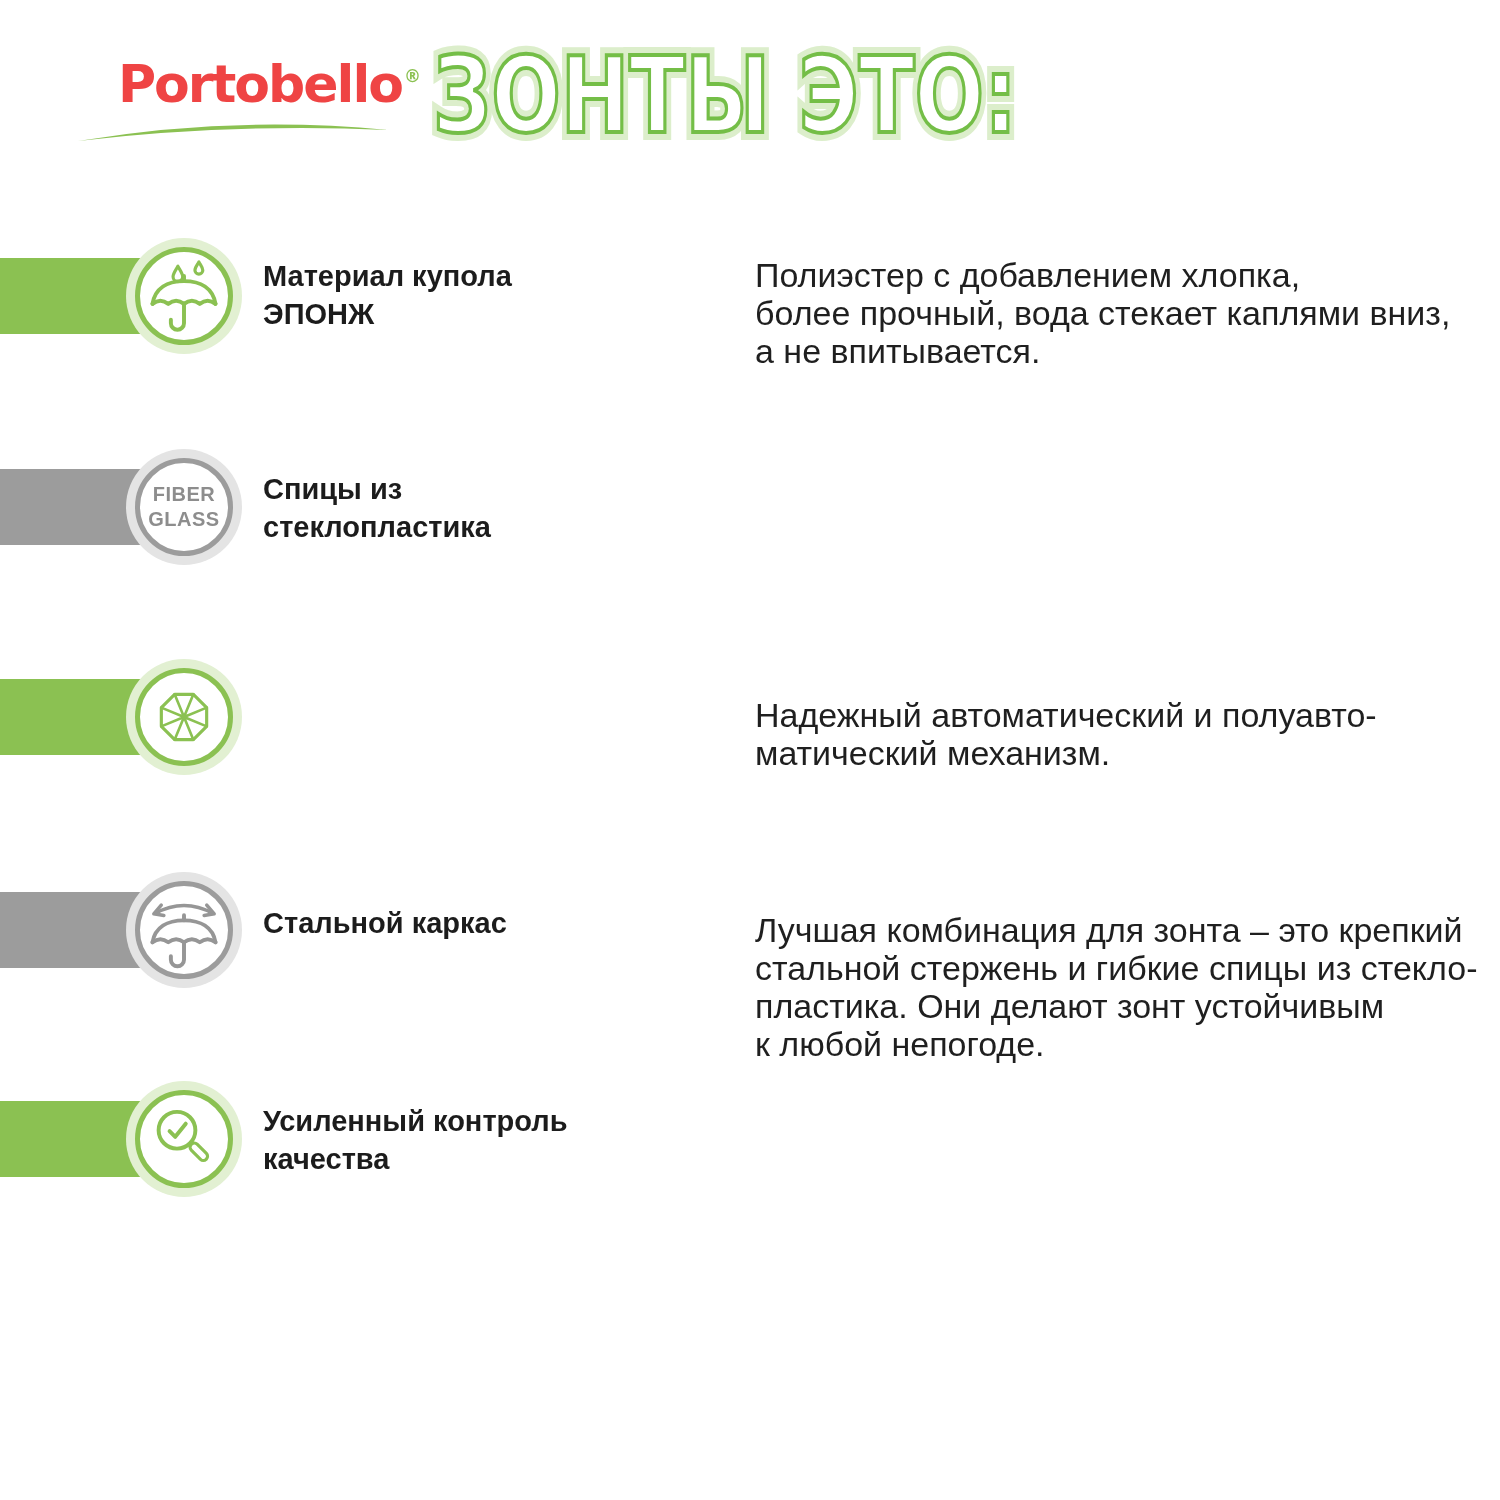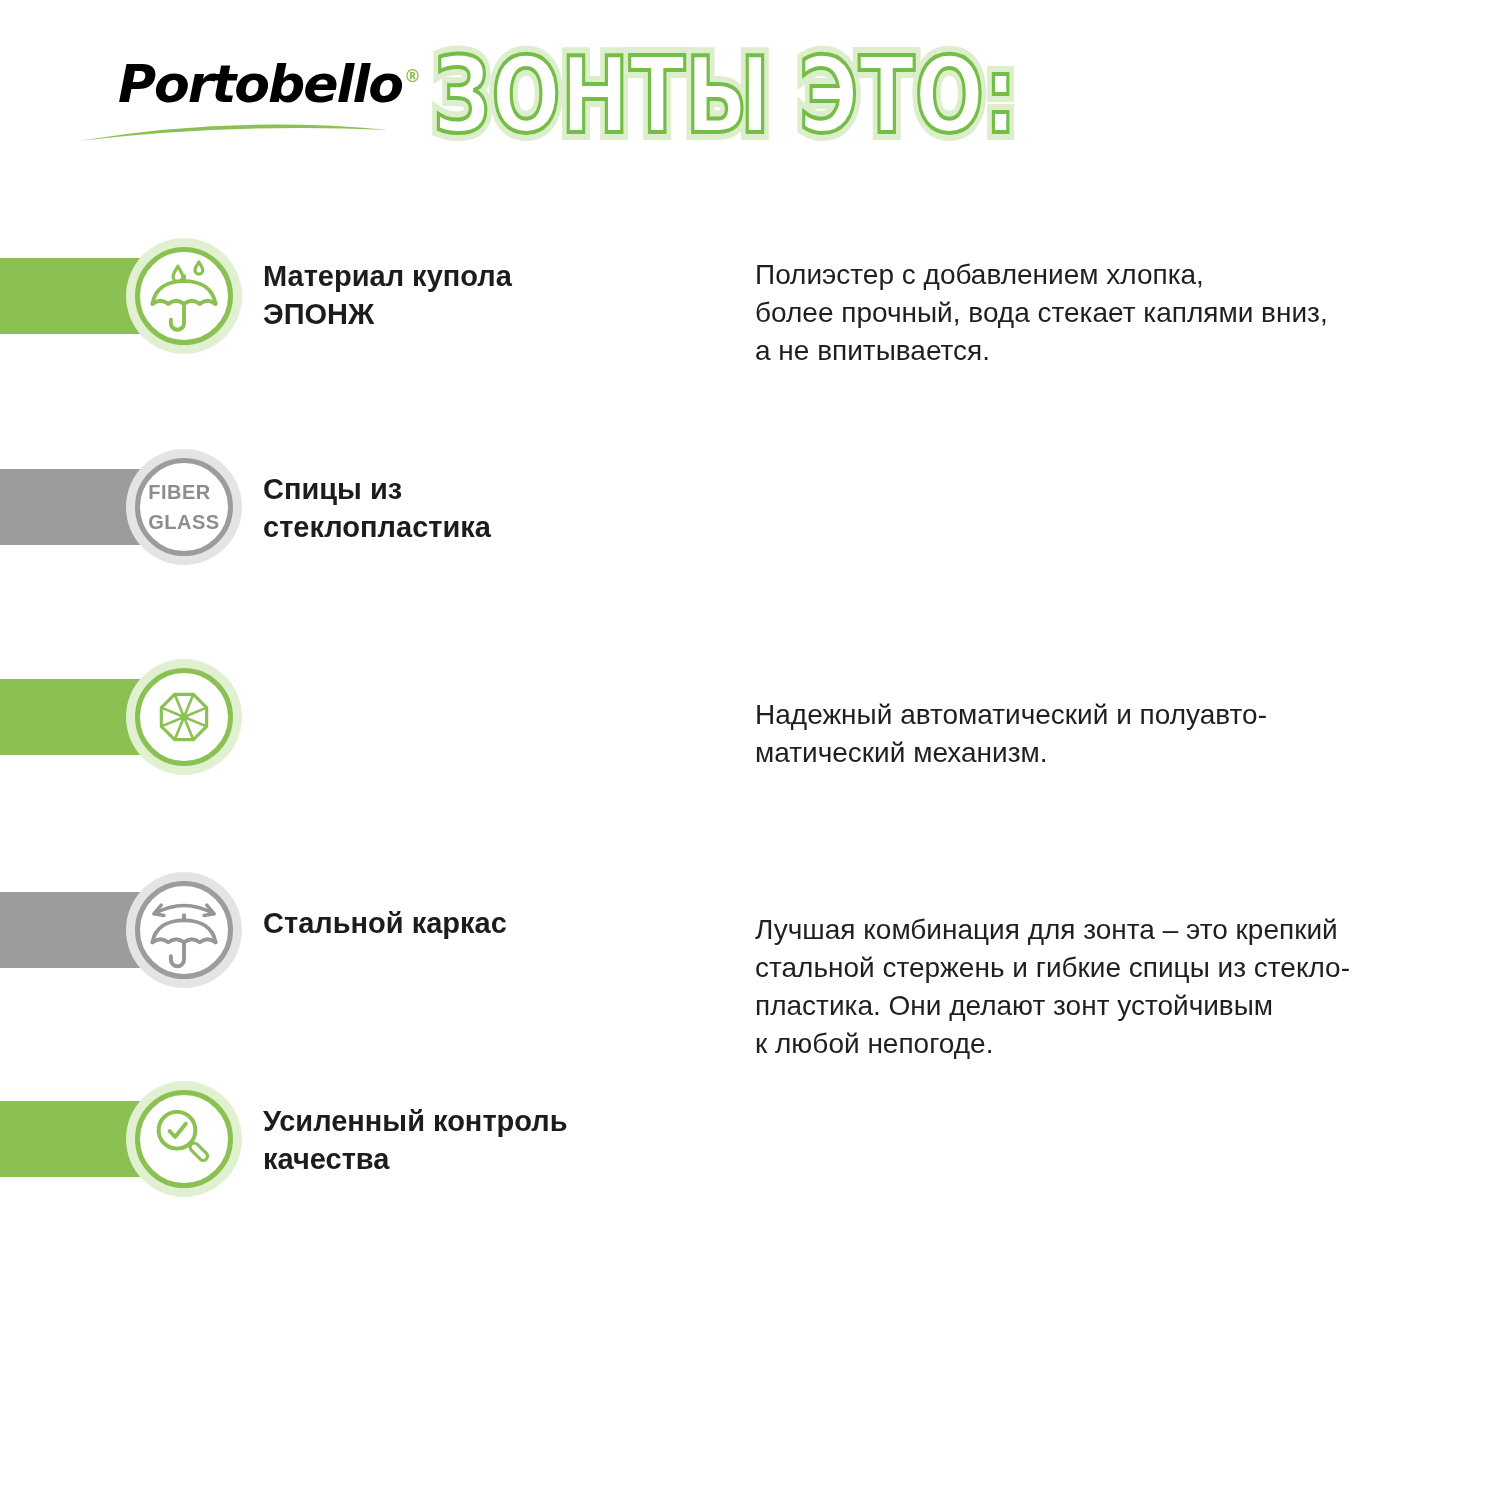--- a/index.html
+++ b/index.html
@@ -1,22 +1,22 @@
 <!DOCTYPE html>
 <html><head>
 <meta charset="utf-8">
 <style>
   html,body{margin:0;padding:0;background:#ffffff;}
   .page{position:relative;width:1500px;height:1500px;background:#ffffff;overflow:hidden;
         font-family:"Liberation Sans", sans-serif;}
 
   
   .logo{position:absolute;left:118px;top:58px;width:320px;height:110px;}
-  .logo-text{font-family:"DejaVu Sans", sans-serif;font-style:italic;font-weight:bold;
-             font-size:52px;letter-spacing:-2px;color:#000000;line-height:1;}
+  .logo-text{font-family:"DejaVu Sans", sans-serif;font-weight:bold;
+             font-size:52px;letter-spacing:-2px;color:#ef4444;line-height:1;}
   .logo-reg{font-family:"DejaVu Sans", sans-serif;font-weight:bold;font-style:normal;
             font-size:17px;color:#8BC152;vertical-align:super;position:relative;top:-14px;left:2px;}
   .logo-swoosh{position:absolute;left:-42px;top:62px;}
 
   .title-wrap{position:absolute;left:433px;top:44px;width:760px;height:130px;}
   .title-layer{position:absolute;left:0;top:0;white-space:nowrap;
                font-family:"DejaVu Sans", sans-serif;font-weight:bold;font-size:105px;line-height:1.0;
                transform:scaleX(0.78);transform-origin:left top;}
   .title-back{color:#DCEECB;-webkit-text-stroke:16px #DCEECB;text-stroke:16px #DCEECB;}
   .title-front{color:#ffffff;-webkit-text-stroke:4px #74BE47;text-stroke:4px #74BE47;}
@@ -29,26 +29,26 @@
 
   .halo{position:absolute;left:126px;top:-20px;width:116px;height:116px;border-radius:50%;}
   .row.green .halo{background:#E2F0D2;}
   .row.gray  .halo{background:#E4E4E4;}
 
   .ring{position:absolute;left:135px;top:-11px;width:88px;height:88px;border-radius:50%;
         background:#ffffff;display:flex;align-items:center;justify-content:center;}
   .row.green .ring{border:5px solid #8BC152;}
   .row.gray  .ring{border:5px solid #9C9C9C;}
 
-  .fiber-text{font-weight:bold;font-size:20px;line-height:30px;letter-spacing:0.5px;
-              color:#8D8D8D;white-space:pre-line;}
+  .fiber-text{font-weight:bold;font-size:20px;line-height:25px;letter-spacing:0.5px;
+              color:#8D8D8D;text-align:center;white-space:pre-line;}
 
   .heading{position:absolute;left:263px;margin:0;font-weight:bold;font-size:29px;line-height:38px;
            color:#1C1C1C;white-space:pre-line;}
-  .desc{position:absolute;left:755px;margin:0;font-weight:normal;font-size:28px;line-height:38px;
+  .desc{position:absolute;left:755px;margin:0;font-weight:normal;font-size:34px;line-height:38px;
         color:#1F1F1F;white-space:pre-line;}
 </style>
 </head>
 <body>
 
 <div class="page">
 
   <div class="logo">
     <span class="logo-text">Portobello</span><span class="logo-reg">®</span>
     <svg class="logo-swoosh" width="315" height="26" viewBox="0 0 315 26">

